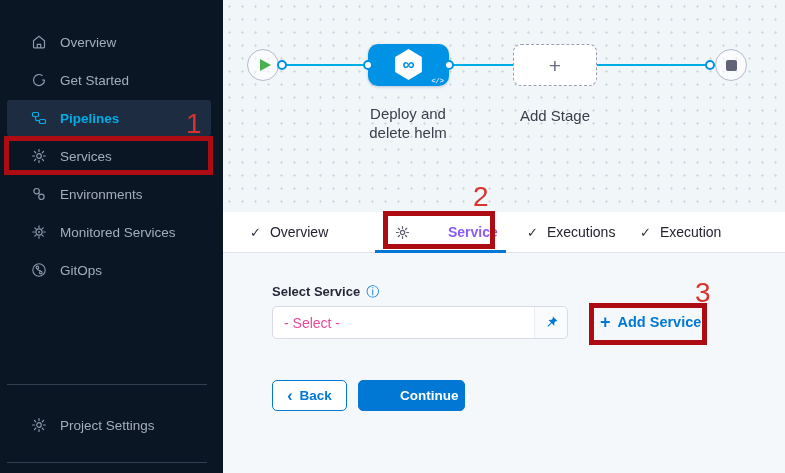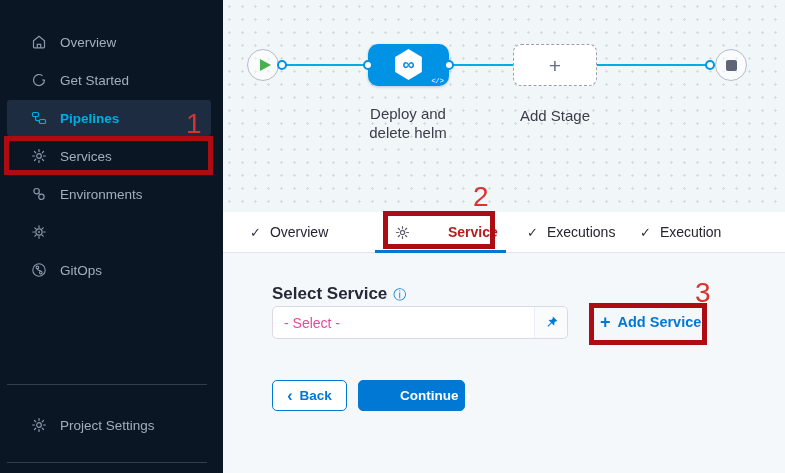--- a/index.html
+++ b/index.html
@@ -53,28 +53,28 @@
   .node-label { position:absolute; text-align:center; color:#3c3d49; font-size:15px; line-height:19px; }
   #stage-label { left:134px; top:104px; width:102px; }
   #add-stage-label { left:288px; top:106px; width:88px; }
 
   
   #tabbar { position:absolute; left:0; top:212px; width:562px; height:41px; background:#fff;
             border-bottom:1px solid #e0e2ec; }
   .tab { position:absolute; top:0; height:40px; display:flex; align-items:center; gap:9px;
          font-size:14px; color:#242530; cursor:pointer; }
   .tab .check { color:#303140; font-size:13px; font-weight:700; }
-  .tab.active { font-weight:700; color:#b91c1c;gap:38px; }
+  .tab.active { font-weight:700; color:#8b5cf6;gap:38px; }
   .tab .gear { width:15px; height:15px; color:#5d5e6c; display:flex; }
   #tab-underline { position:absolute; left:152px; top:38px; width:131px; height:3px; background:#0278d5; }
 
   
   #content { position:absolute; left:0; top:253px; width:562px; height:220px; background:#f5f8fb; }
   #select-label-row { position:absolute; left:49px; top:31px; display:flex; align-items:center; gap:6px; }
-  #select-label-row .lbl { font-size:17px; font-weight:700; color:#272838; }
+  #select-label-row .lbl { font-size:13px; font-weight:700; color:#272838; }
   #select-label-row .info { color:#0278d5; font-size:13px; line-height:1; cursor:pointer; }
   #service-select { position:absolute; left:49px; top:53px; width:296px; height:33px; background:#fff;
                     border:1px solid #d8dae6; border-radius:5px; display:flex; align-items:center; cursor:pointer; }
   #service-select .value { flex:1; padding-left:11px; font-size:14px; color:#ec4899; }
   #service-select .pin-area { width:33px; height:100%; display:flex; align-items:center; justify-content:center;
                     background:#fafbfd; border-left:1px solid #ededf4; border-radius:0 5px 5px 0; cursor:pointer; }
   #add-service-link { position:absolute; left:377px; top:60px; display:flex; align-items:center; gap:7px;
                     color:#0278d5; font-size:14.5px; font-weight:700; cursor:pointer; }
   #add-service-link .plus { font-size:18px; font-weight:700; line-height:1; }
   .btn { position:absolute; top:127px; height:31px; border-radius:5px; display:flex; align-items:center;
@@ -149,20 +149,21 @@
       <span>Environments</span>
     </div>
     <div class="sb-item">
       <span class="sb-icon">
         <svg width="16" height="16" viewBox="0 0 16 16" fill="none" stroke="currentColor" stroke-width="1.2" stroke-linecap="round">
             <circle cx="8" cy="8" r="3.1"></circle>
             <circle cx="8" cy="8" r="1" fill="currentColor" stroke="none"></circle>
             <path d="M8 1.8v1.6M8 12.6v1.6M1.8 8h1.6M12.6 8h1.6M3.8 3.8l1.1 1.1M11.1 11.1l1.1 1.1M12.2 3.8l-1.1 1.1M4.9 11.1l-1.1 1.1"></path>
           </svg>
       </span>
+      <span>Monitored Services</span>
     </div>
     <div class="sb-item">
       <span class="sb-icon">
         <svg width="16" height="16" viewBox="0 0 16 16" fill="none" stroke="currentColor" stroke-width="1.1">
             <circle cx="8" cy="8" r="6.2"></circle>
             <circle cx="6.4" cy="5.4" r="1.3"></circle>
             <circle cx="9.8" cy="10.6" r="1.3"></circle>
             <path d="M6.4 6.8c0 2.6 3.4 1.2 3.4 2.5"></path>
           </svg>
       </span>

